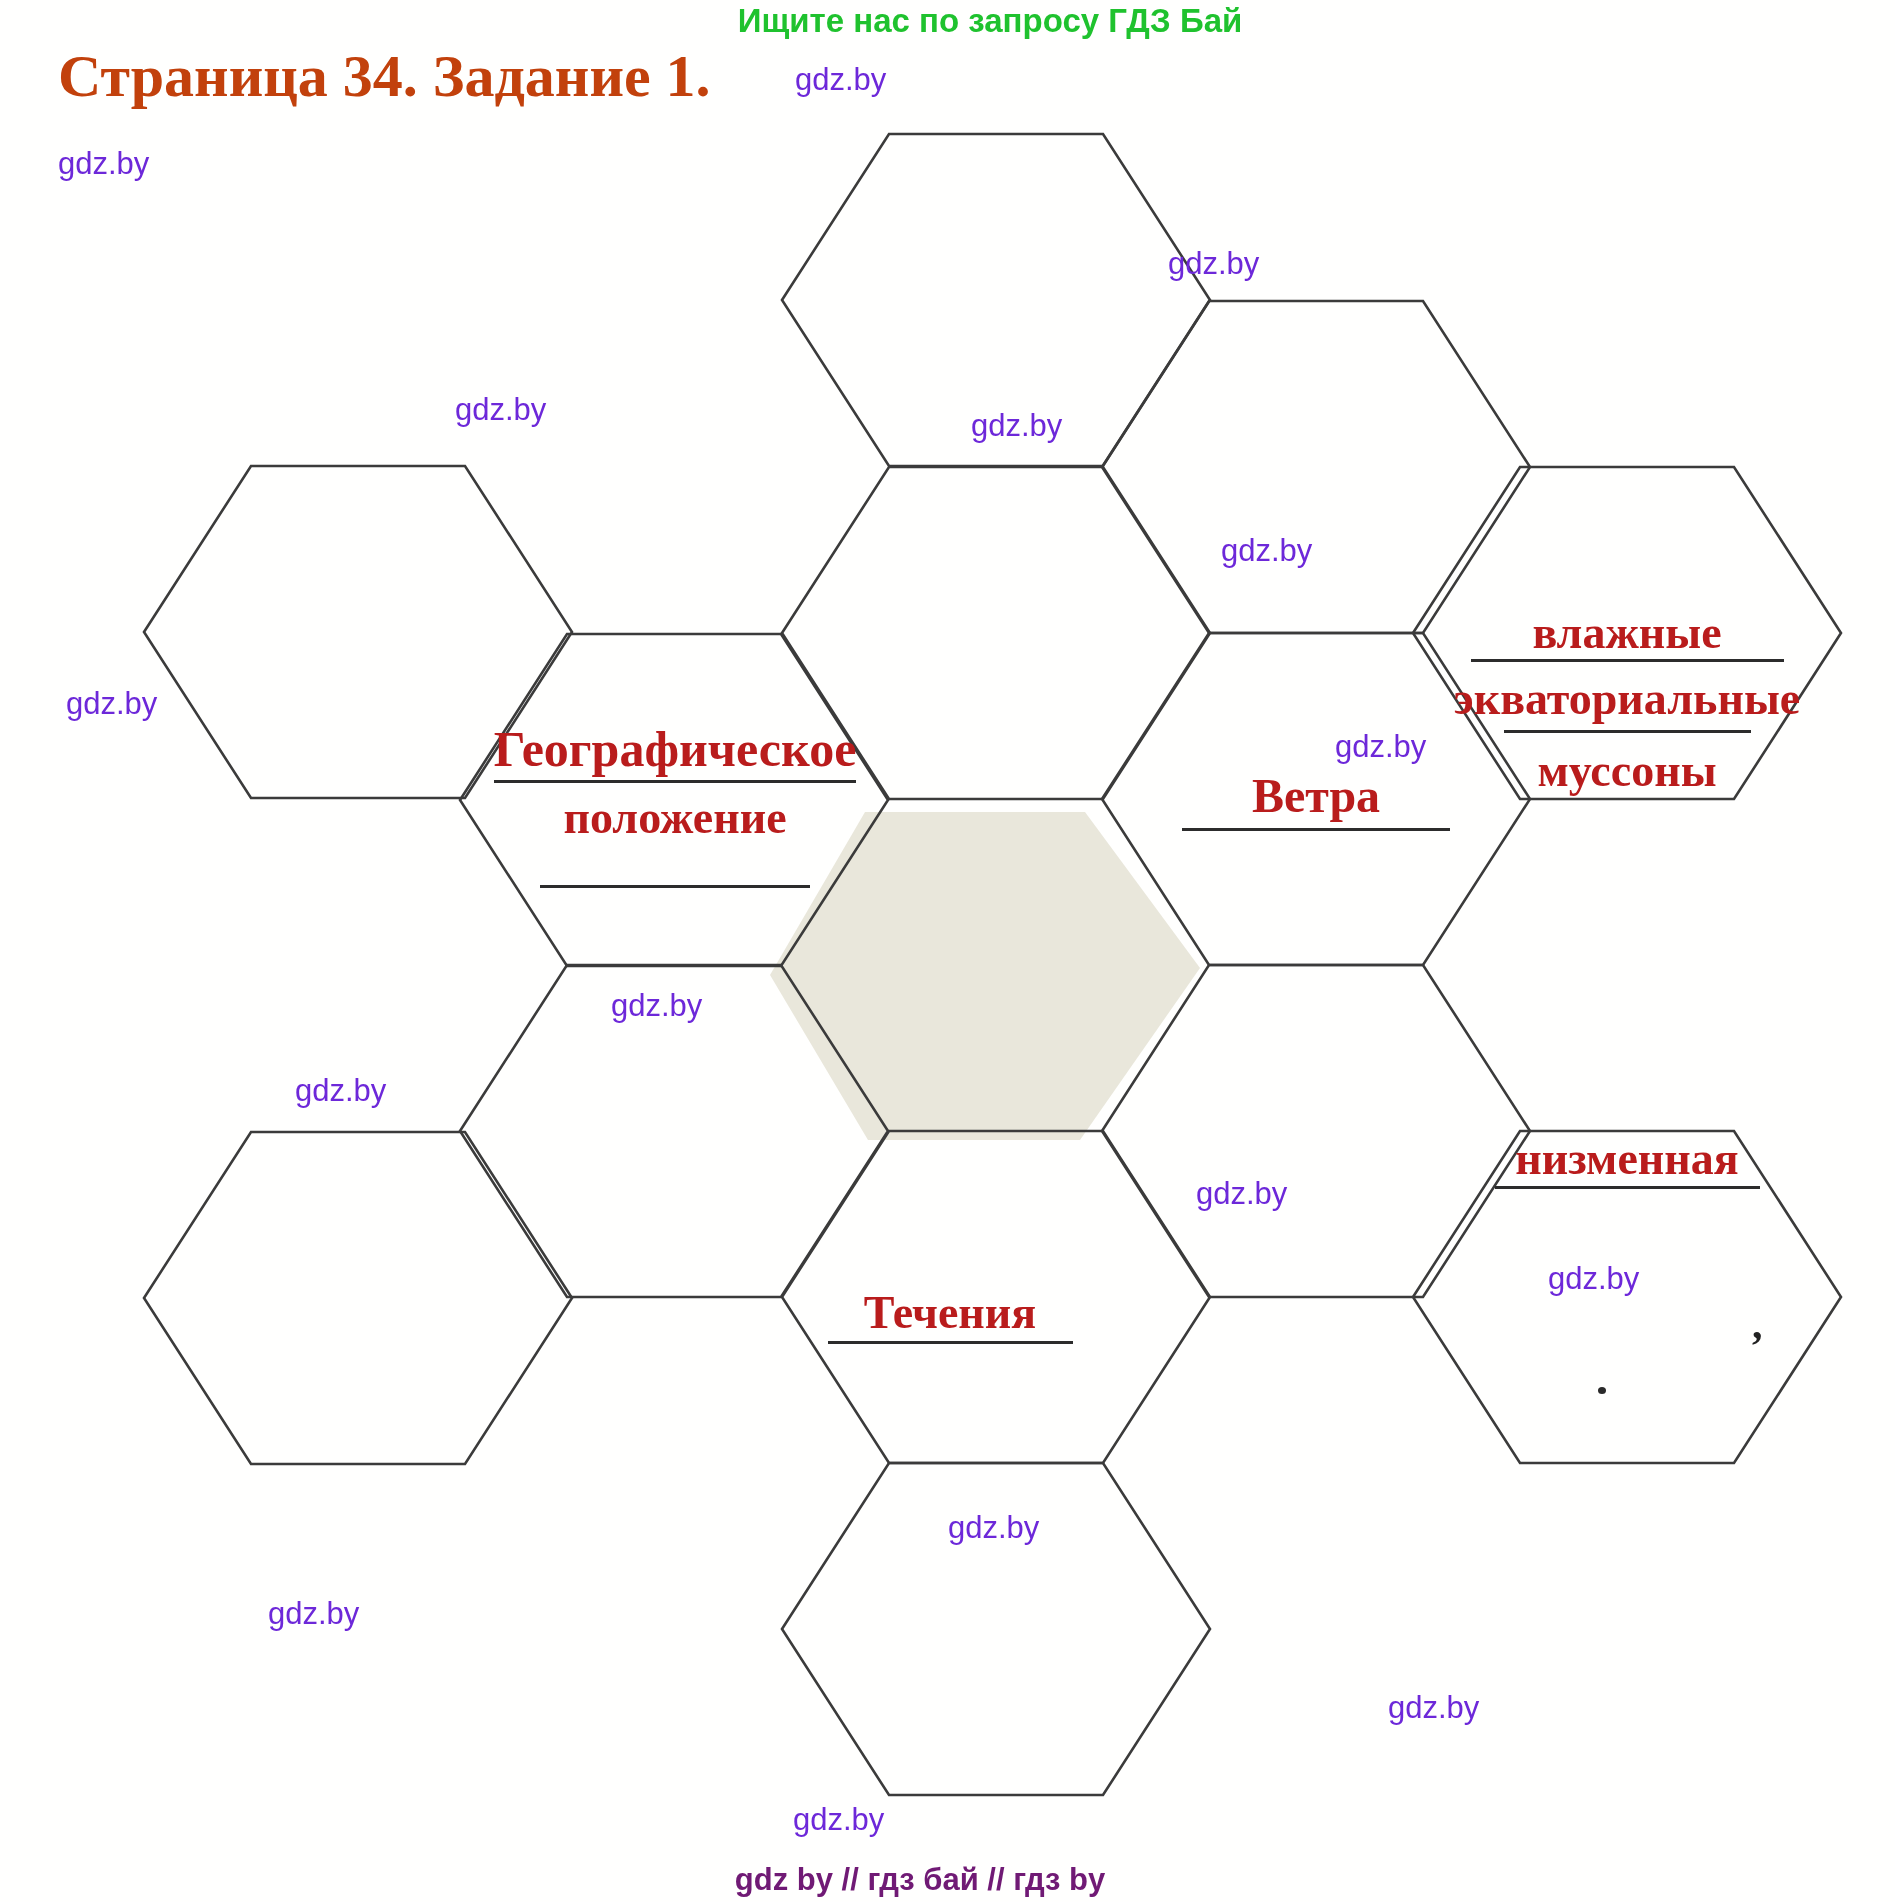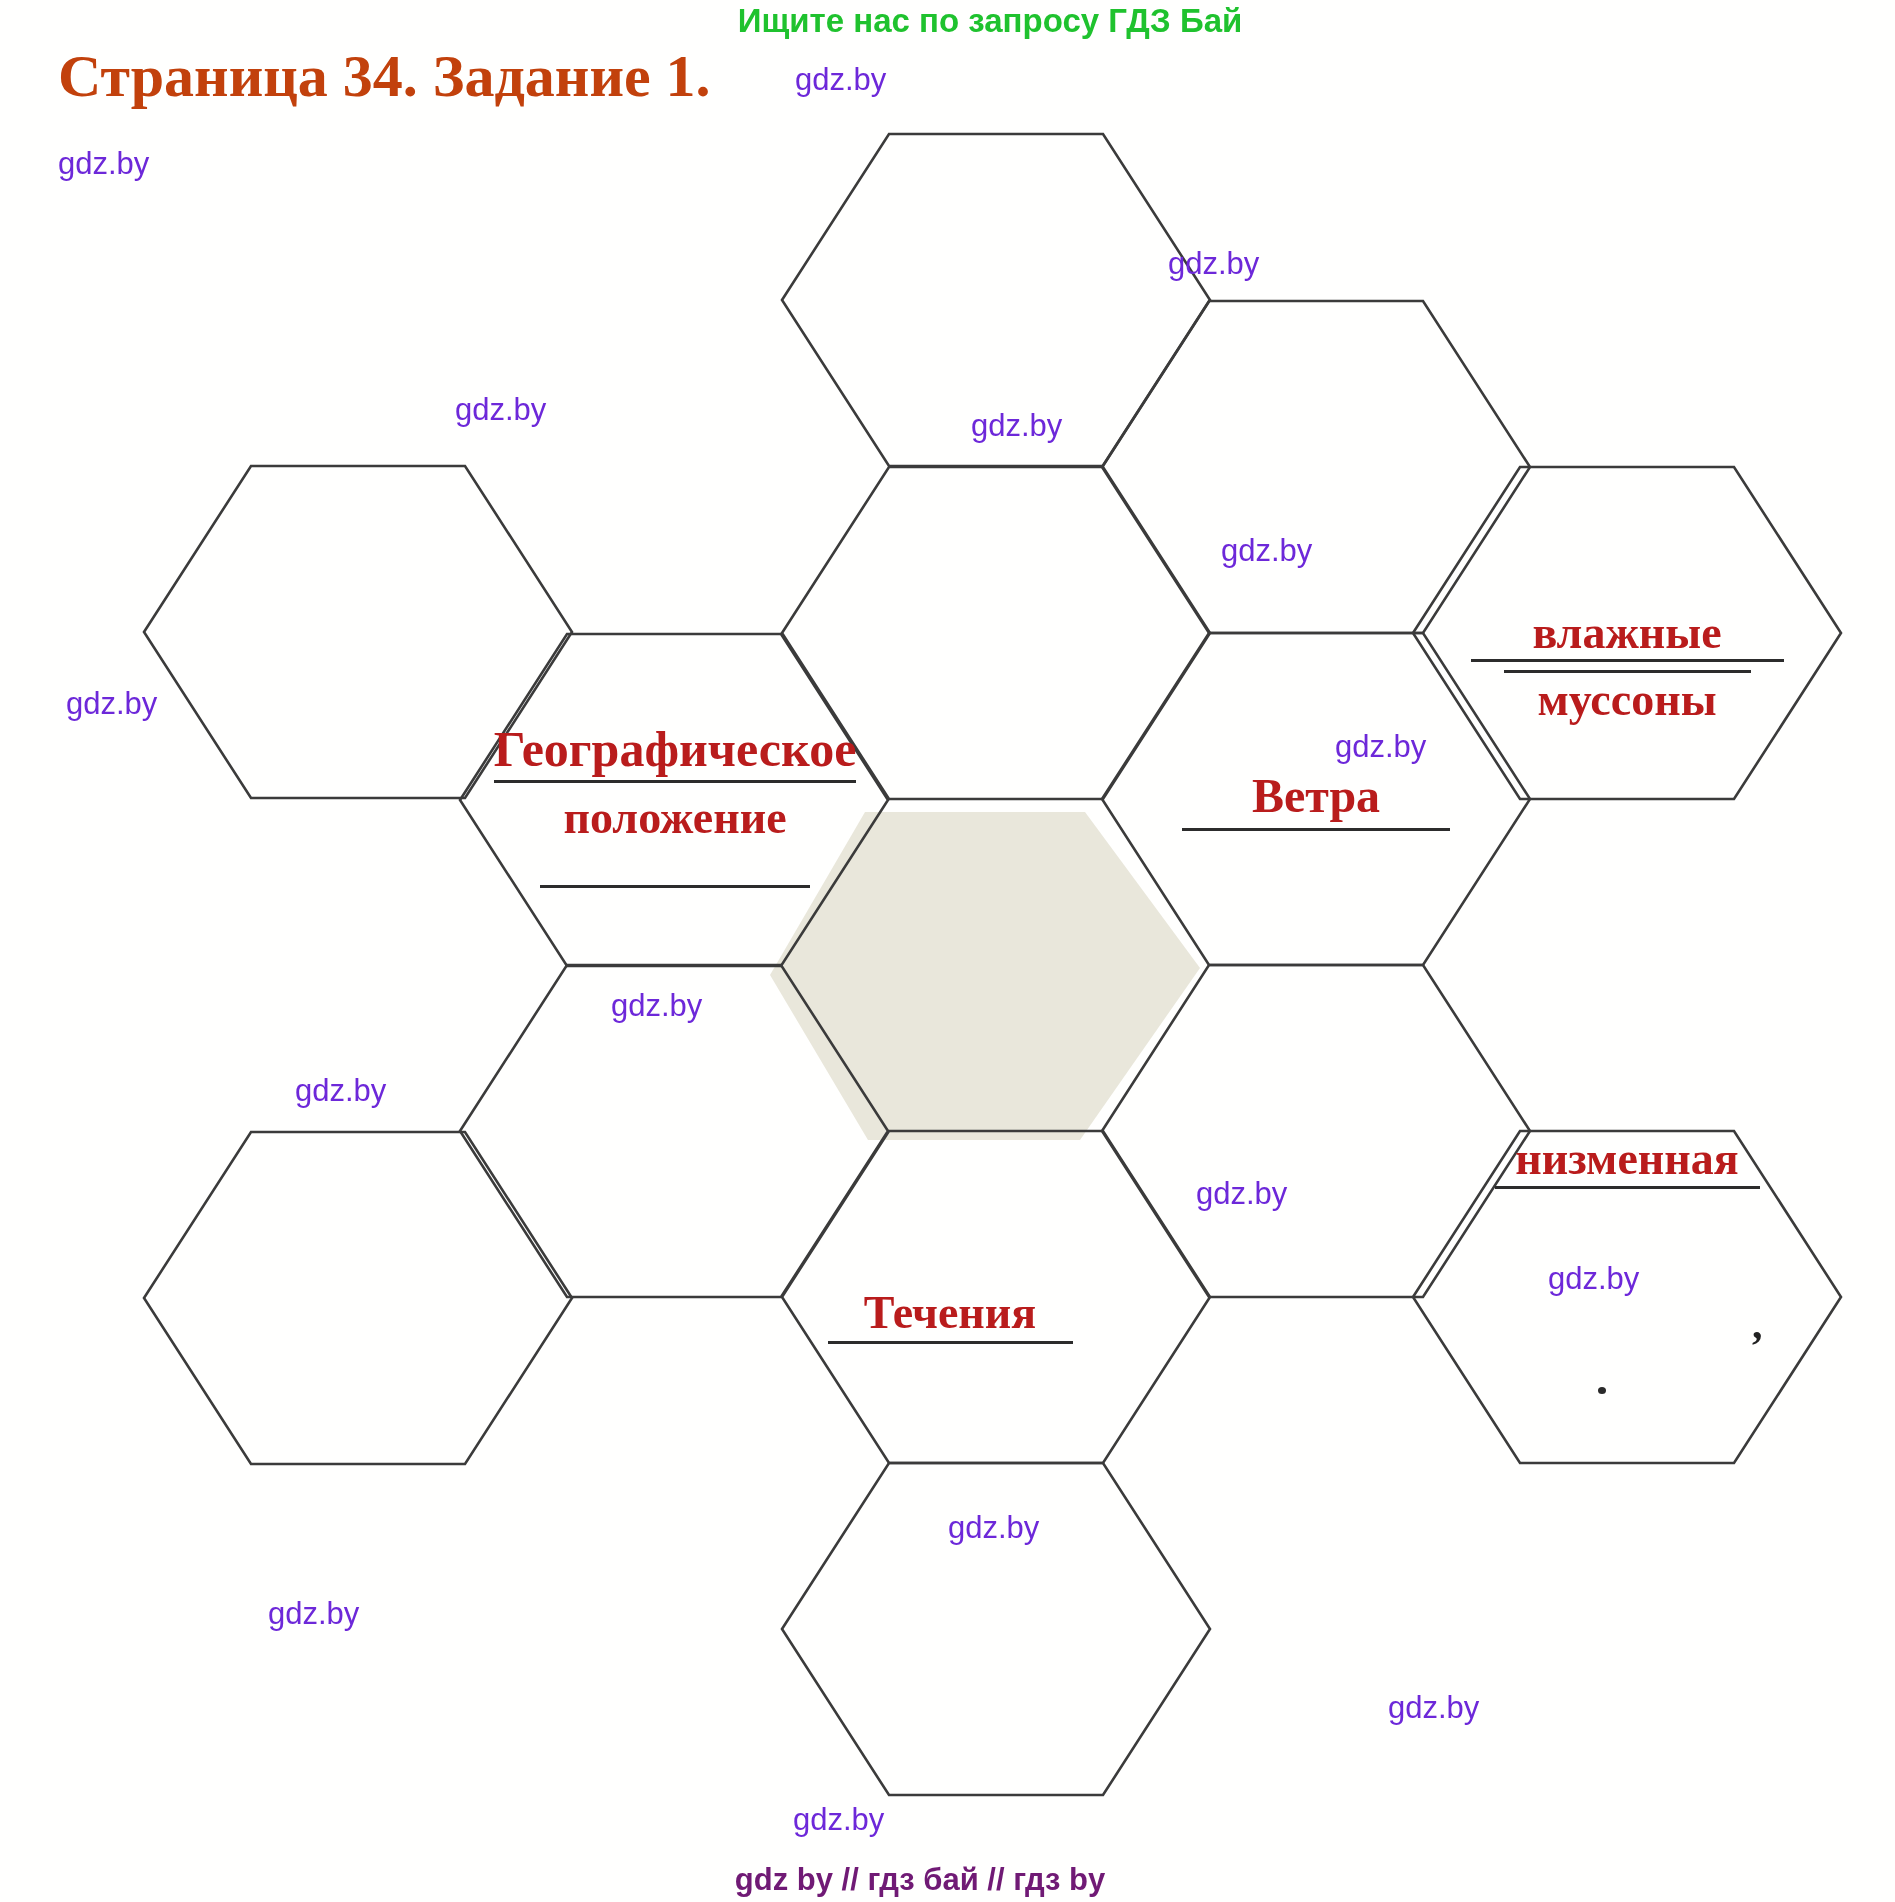--- a/index.html
+++ b/index.html
@@ -82,22 +82,23 @@
   </div>
 
   <div class="hex-label" id="label-vetra">
     <div>Ветра</div>
     <div class="uline" style="width:268px;margin-top:8px;"></div>
   </div>
 
   <div class="hex-label" id="label-mussony">
     <div>влажные</div>
     <div class="uline" style="width:313px;margin-top:3px;"></div>
+    <div style="margin-top:14px;">экваториальные</div>
     <div class="uline" style="width:247px;margin-top:8px;"></div>
-    <div style="margin-top:4px;">муссоны</div>
+    <div style="margin-top:15px;">муссоны</div>
   </div>
 
   <div class="hex-label" id="label-nizmennaya">
     <div>низменная</div>
     <div class="uline" style="width:265px;margin-top:4px;"></div>
   </div>
 
   <div class="hex-label" id="label-techeniya">
     <div>Течения</div>
     <div class="uline" style="width:245px;margin-top:5px;"></div>

